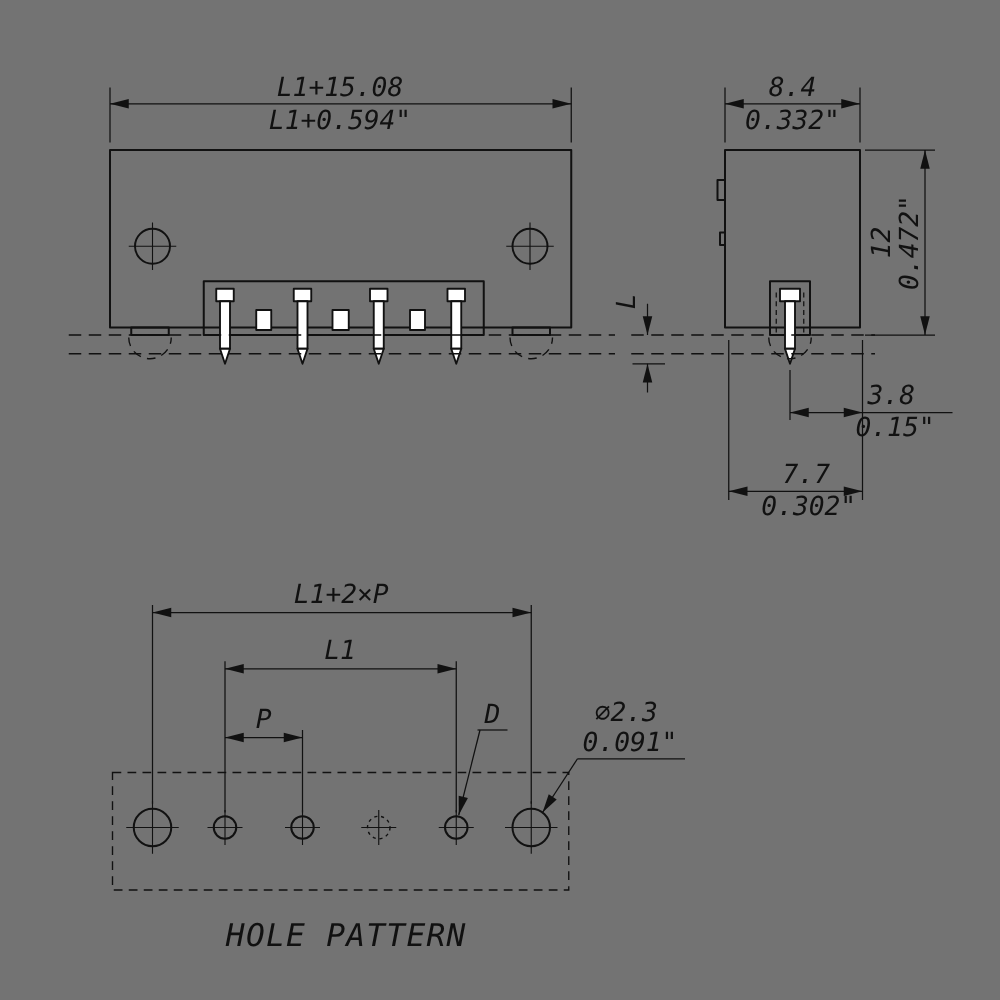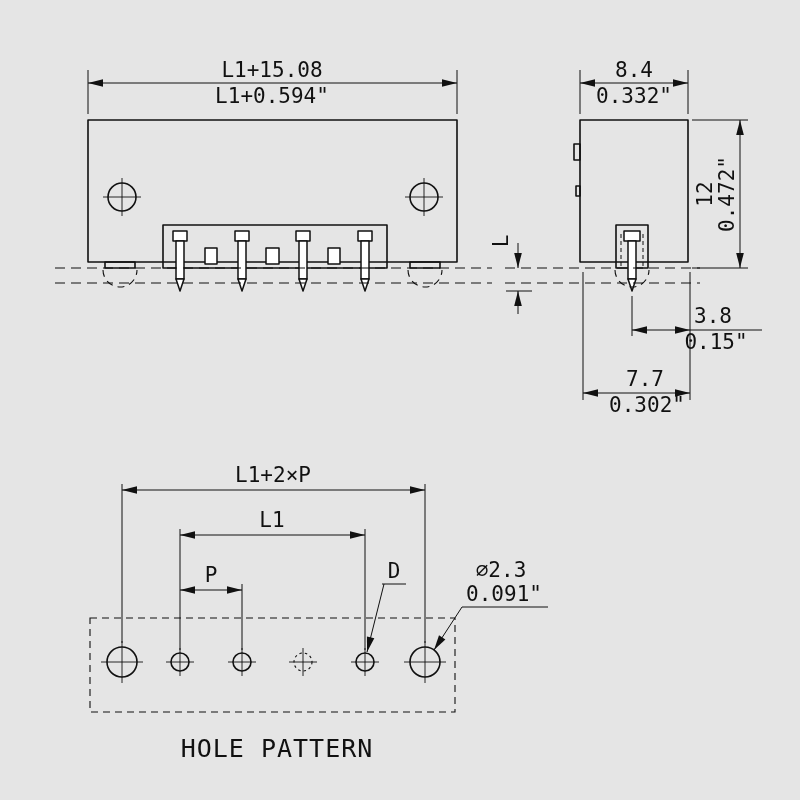--- a/index.html
+++ b/index.html
@@ -1,16 +1,16 @@
 <!DOCTYPE html>
 <html><head>
 <meta charset="utf-8">
 <style>
   html,body{margin:0;padding:0;background:#ffffff;}
-  .page{width:800px;height:800px;background:#e5e5e5;position:relative;overflow:hidden;}
+  .page{width:800px;height:800px;background:#737373;position:relative;overflow:hidden;font-style:italic;}
   svg{display:block;}
   
   .s{stroke:#111;fill:none;stroke-width:1.6;stroke-linejoin:round;stroke-linecap:round;}
   .w{stroke:#111;fill:#fff;stroke-width:1.5;stroke-linejoin:round;}
   .t{stroke:#111;fill:none;stroke-width:1;}
   .c{stroke:#111;fill:none;stroke-width:0.9;}
   .d{stroke:#111;fill:none;stroke-width:1.1;stroke-dasharray:10 6;}
   .d2{stroke:#111;fill:none;stroke-width:1.1;stroke-dasharray:7 5;}
   .d3{stroke:#111;fill:none;stroke-width:1;stroke-dasharray:4 3;}
   .dot{stroke:#111;fill:none;stroke-width:1.1;stroke-dasharray:2.5 3;}

